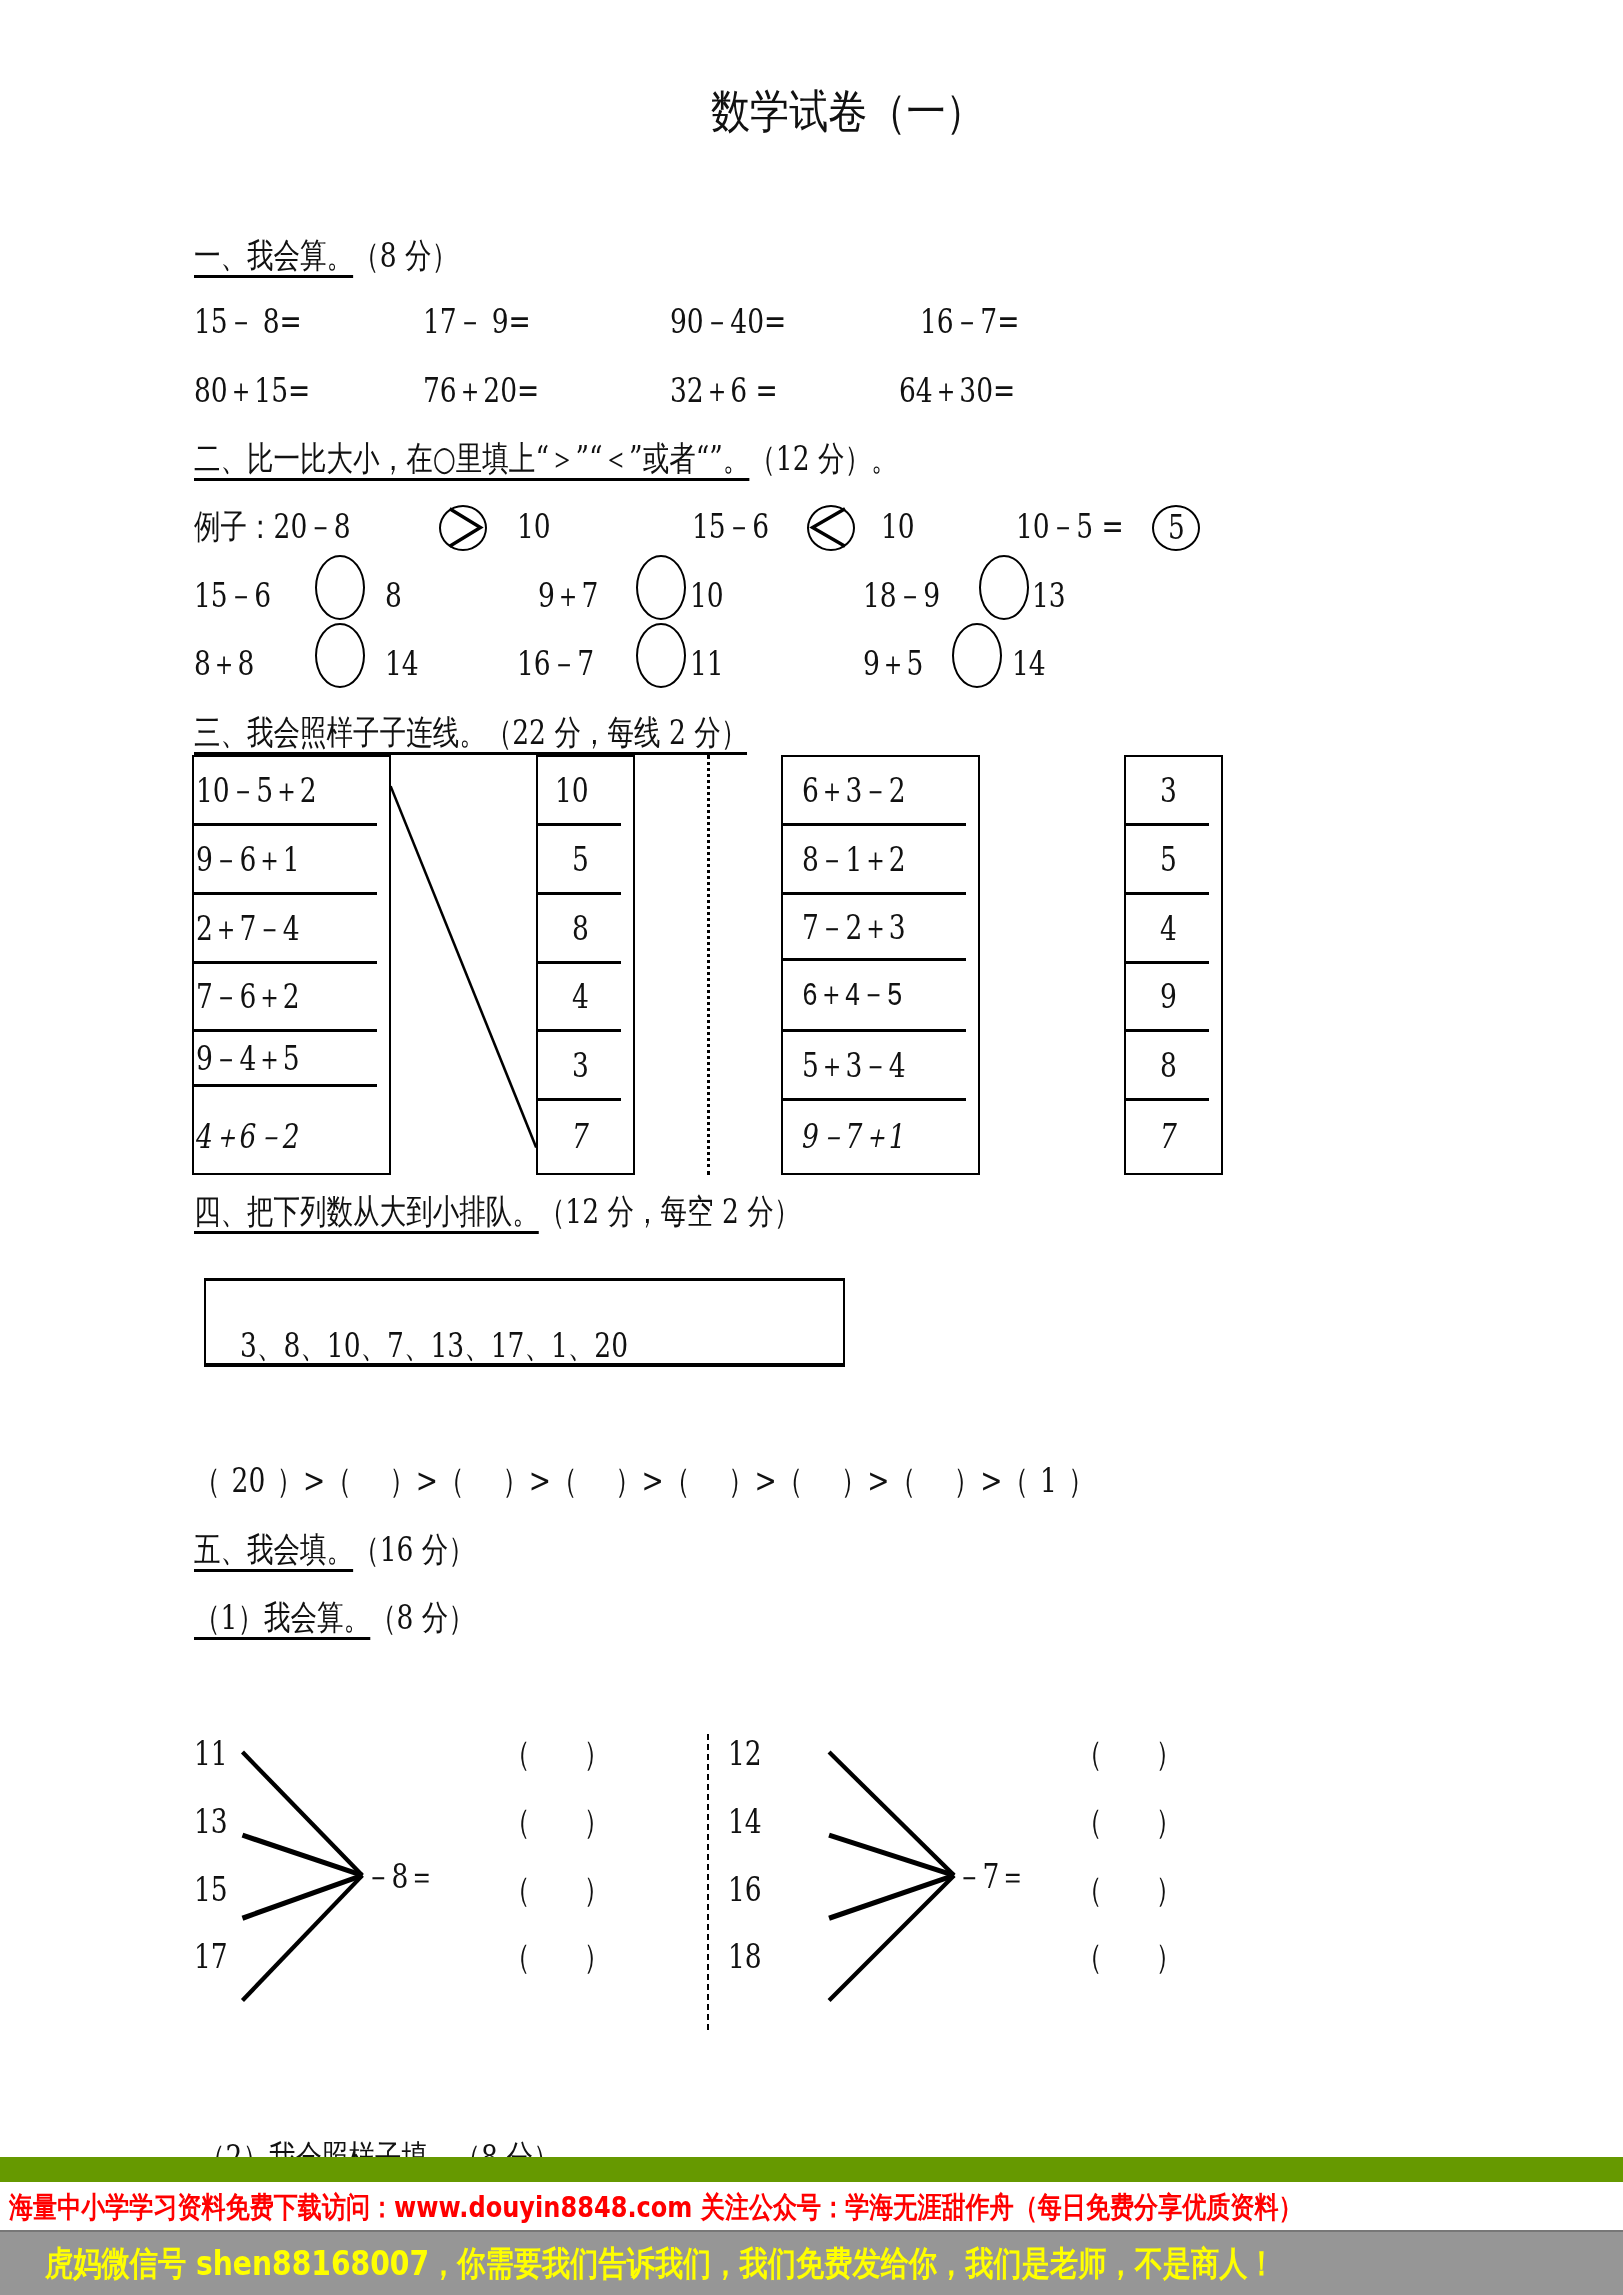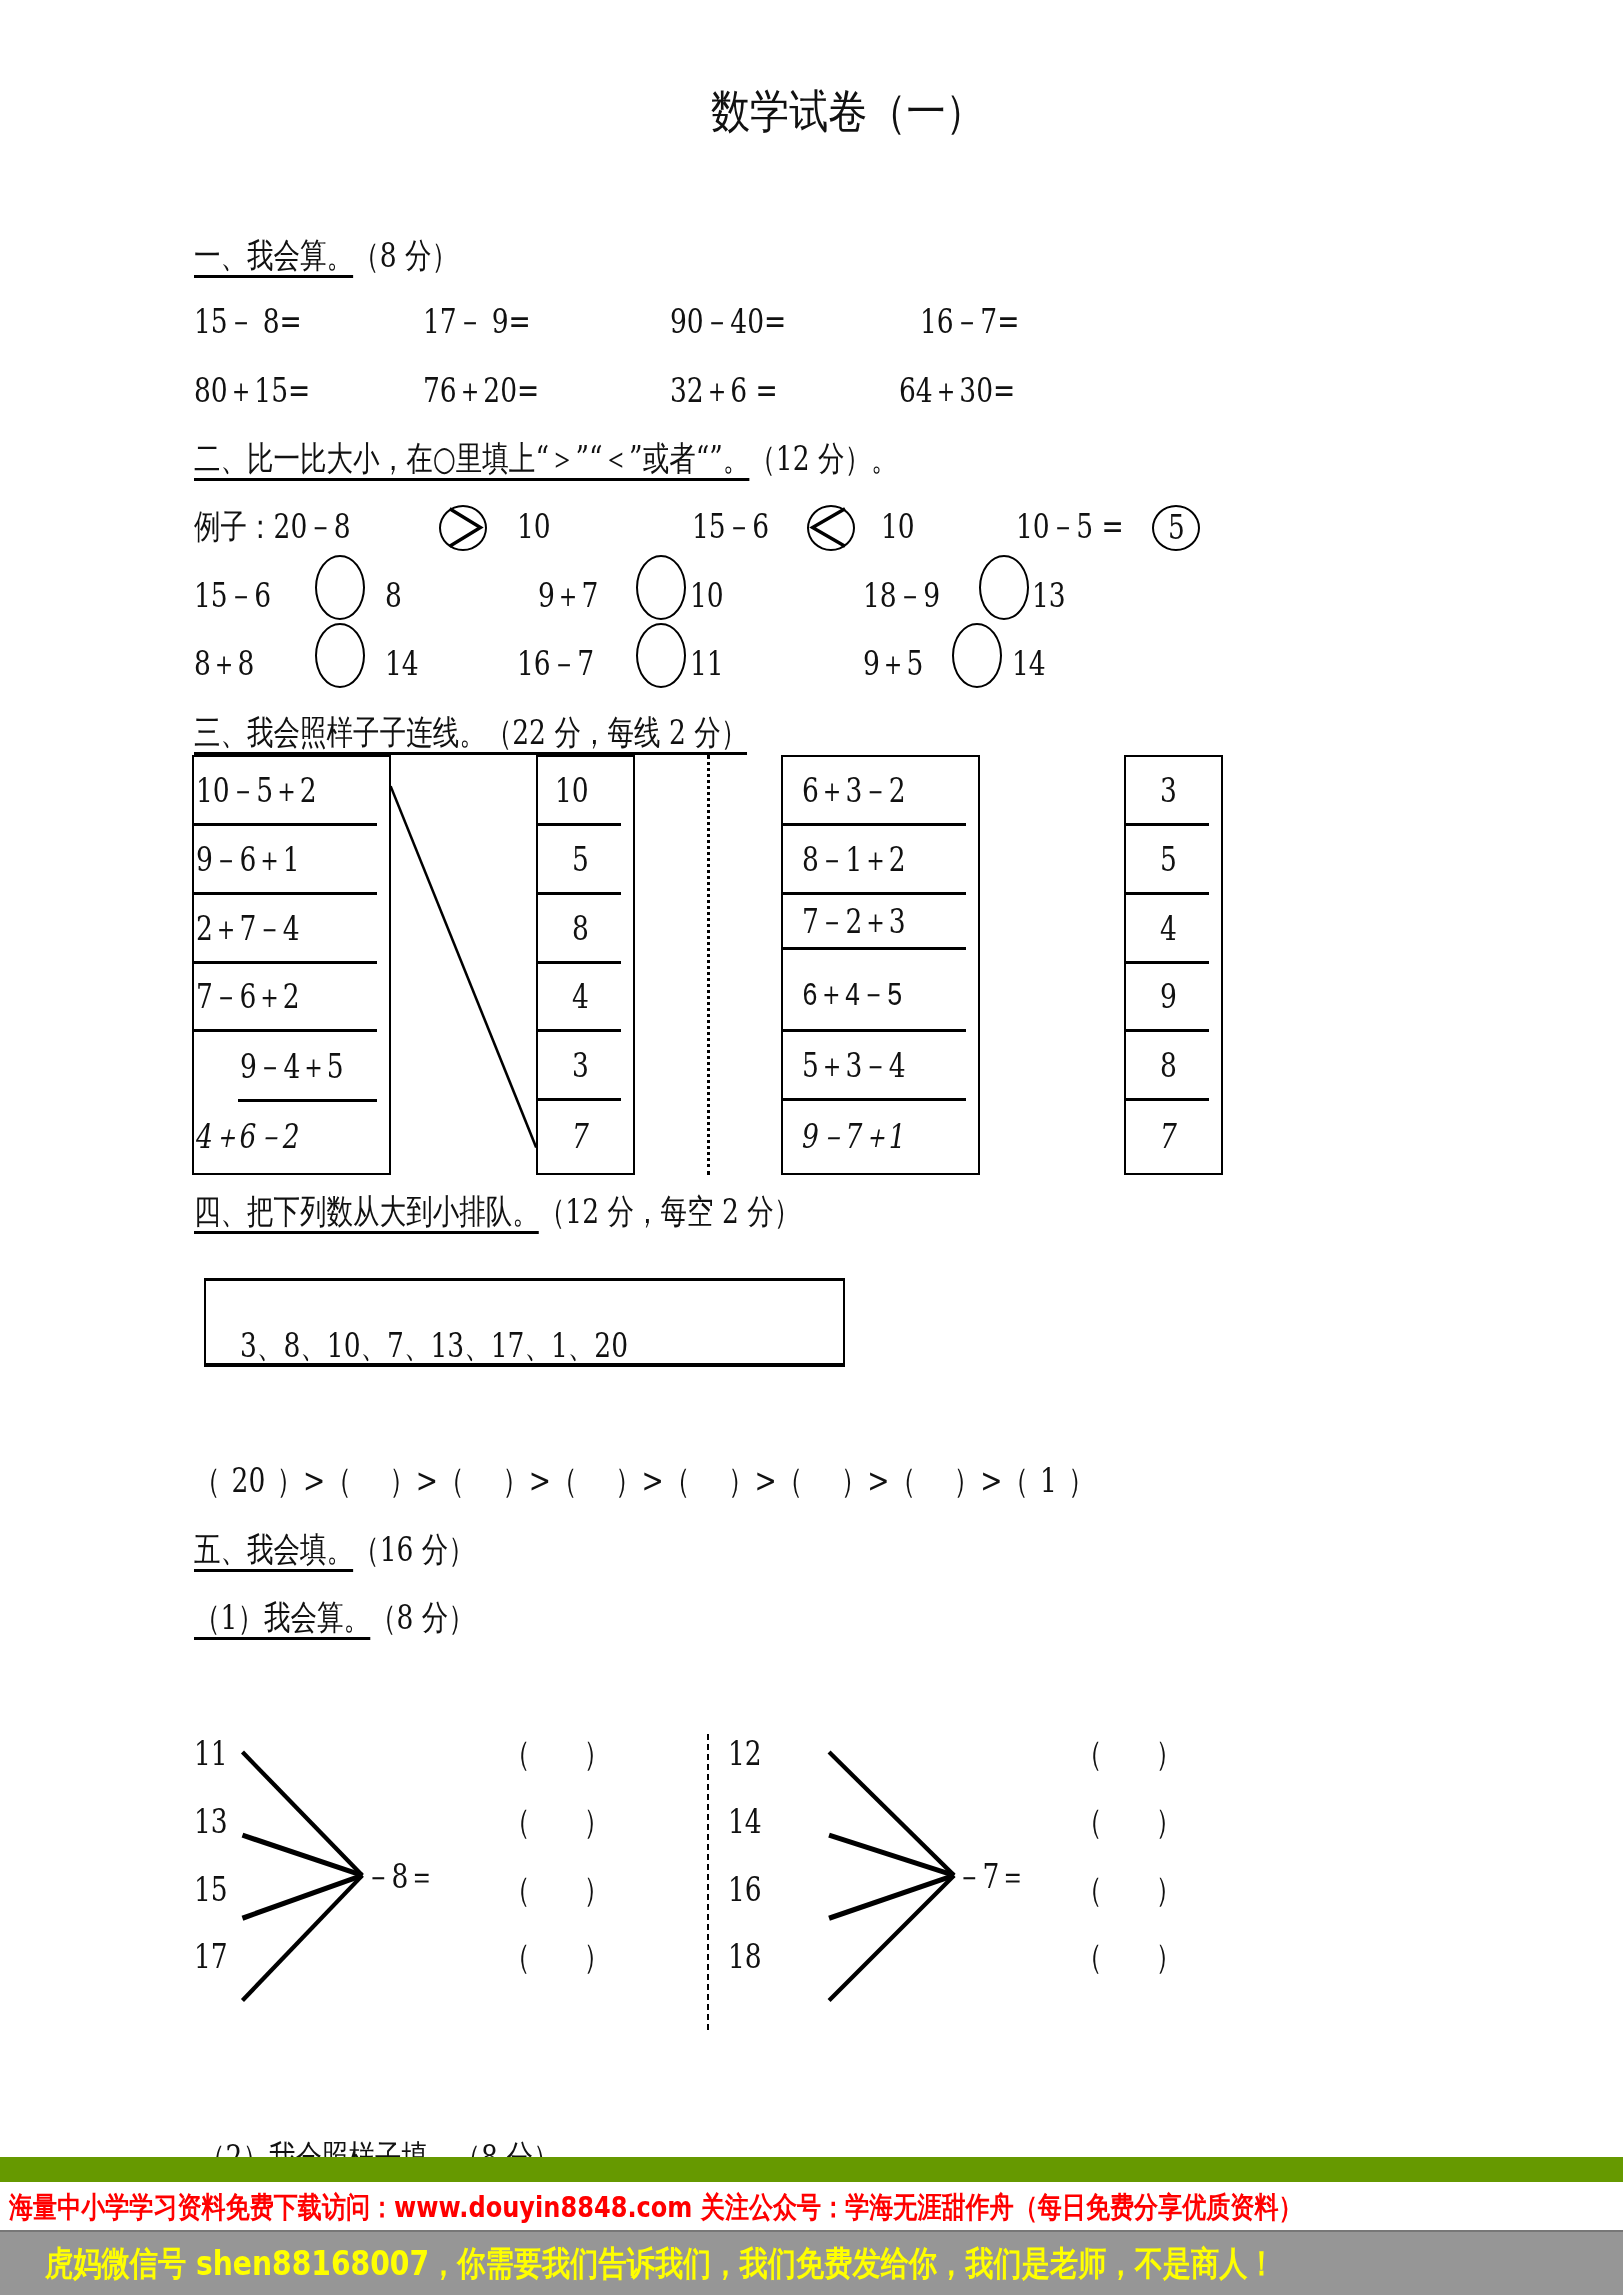--- a/index.html
+++ b/index.html
@@ -94,21 +94,21 @@
     </div>
   <div class="cell" style="top:69px; height:69px;">
       <span style="left:1.7px;">9－6＋1</span>
     </div>
   <div class="cell" style="top:138px; height:69px;">
       <span style="left:1.7px;">2＋7－4</span>
     </div>
   <div class="cell" style="top:206px; height:69px;">
       <span style="left:1.7px;">7－6＋2</span>
     </div>
-  <div class="cell" style="top:275px; height:70px;margin-left:44px;">
+  <div class="cell" style="top:275px; height:55px;">
       <span style="left:1.7px;">9－4＋5</span>
     </div>
   <div class="cell" style="top:343px; height:71px; border-bottom:none;">
       <span style="left:1.7px;">4＋6－2</span>
     </div>
 </div>
 
 <div class="grid-box" style="left:536px; top:755px; width:99px; height:420px;">
   <div class="cell" style="top:0; height:69px;">
       <span style="left:17px;">10</span>
@@ -136,21 +136,21 @@
 
 <div class="vdash" style="left:707px; top:755px; height:420px;"></div>
 
 <div class="grid-box" style="left:781px; top:755px; width:199px; height:420px;">
   <div class="cell" style="top:0; height:69px;text-decoration:underline;">
       <span style="left:19px;">6＋3－2</span>
     </div>
   <div class="cell" style="top:69px; height:69px;">
       <span style="left:19px;">8－1＋2</span>
     </div>
-  <div class="cell" style="top:138px; height:55px;">
+  <div class="cell" style="top:138px; height:66px;">
       <span style="left:19px;">7－2＋3</span>
     </div>
   <div class="cell" style="top:206px; height:69px;font-family:Liberation Mono, monospace;">
       <span style="left:19px;">6＋4－5</span>
     </div>
   <div class="cell" style="top:275px; height:69px;">
       <span style="left:19px;">5＋3－4</span>
     </div>
   <div class="cell" style="top:343px; height:71px; border-bottom:none;">
       <span style="left:19px;">9－7＋1</span>

